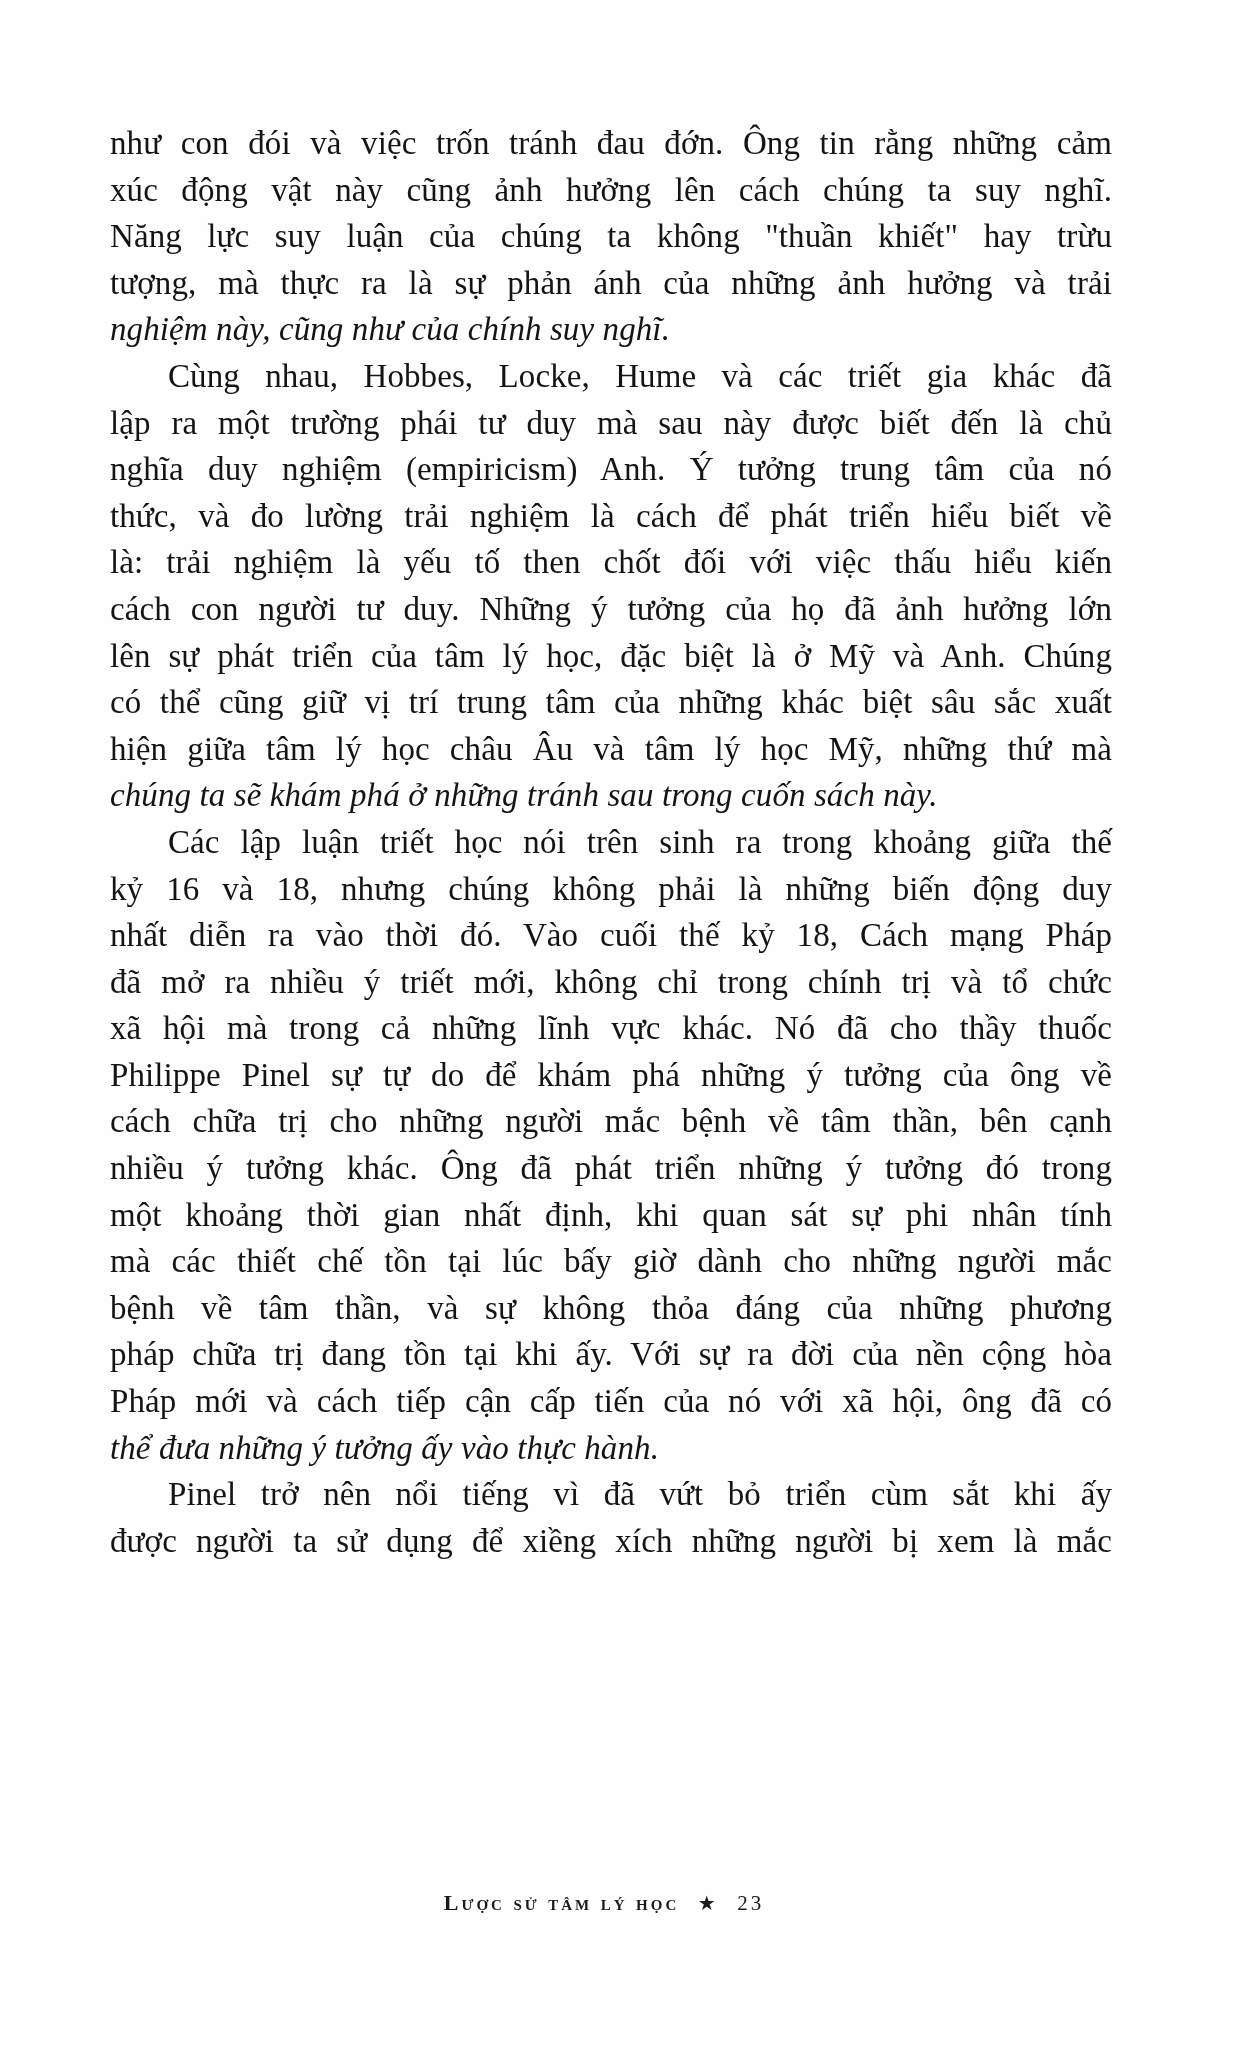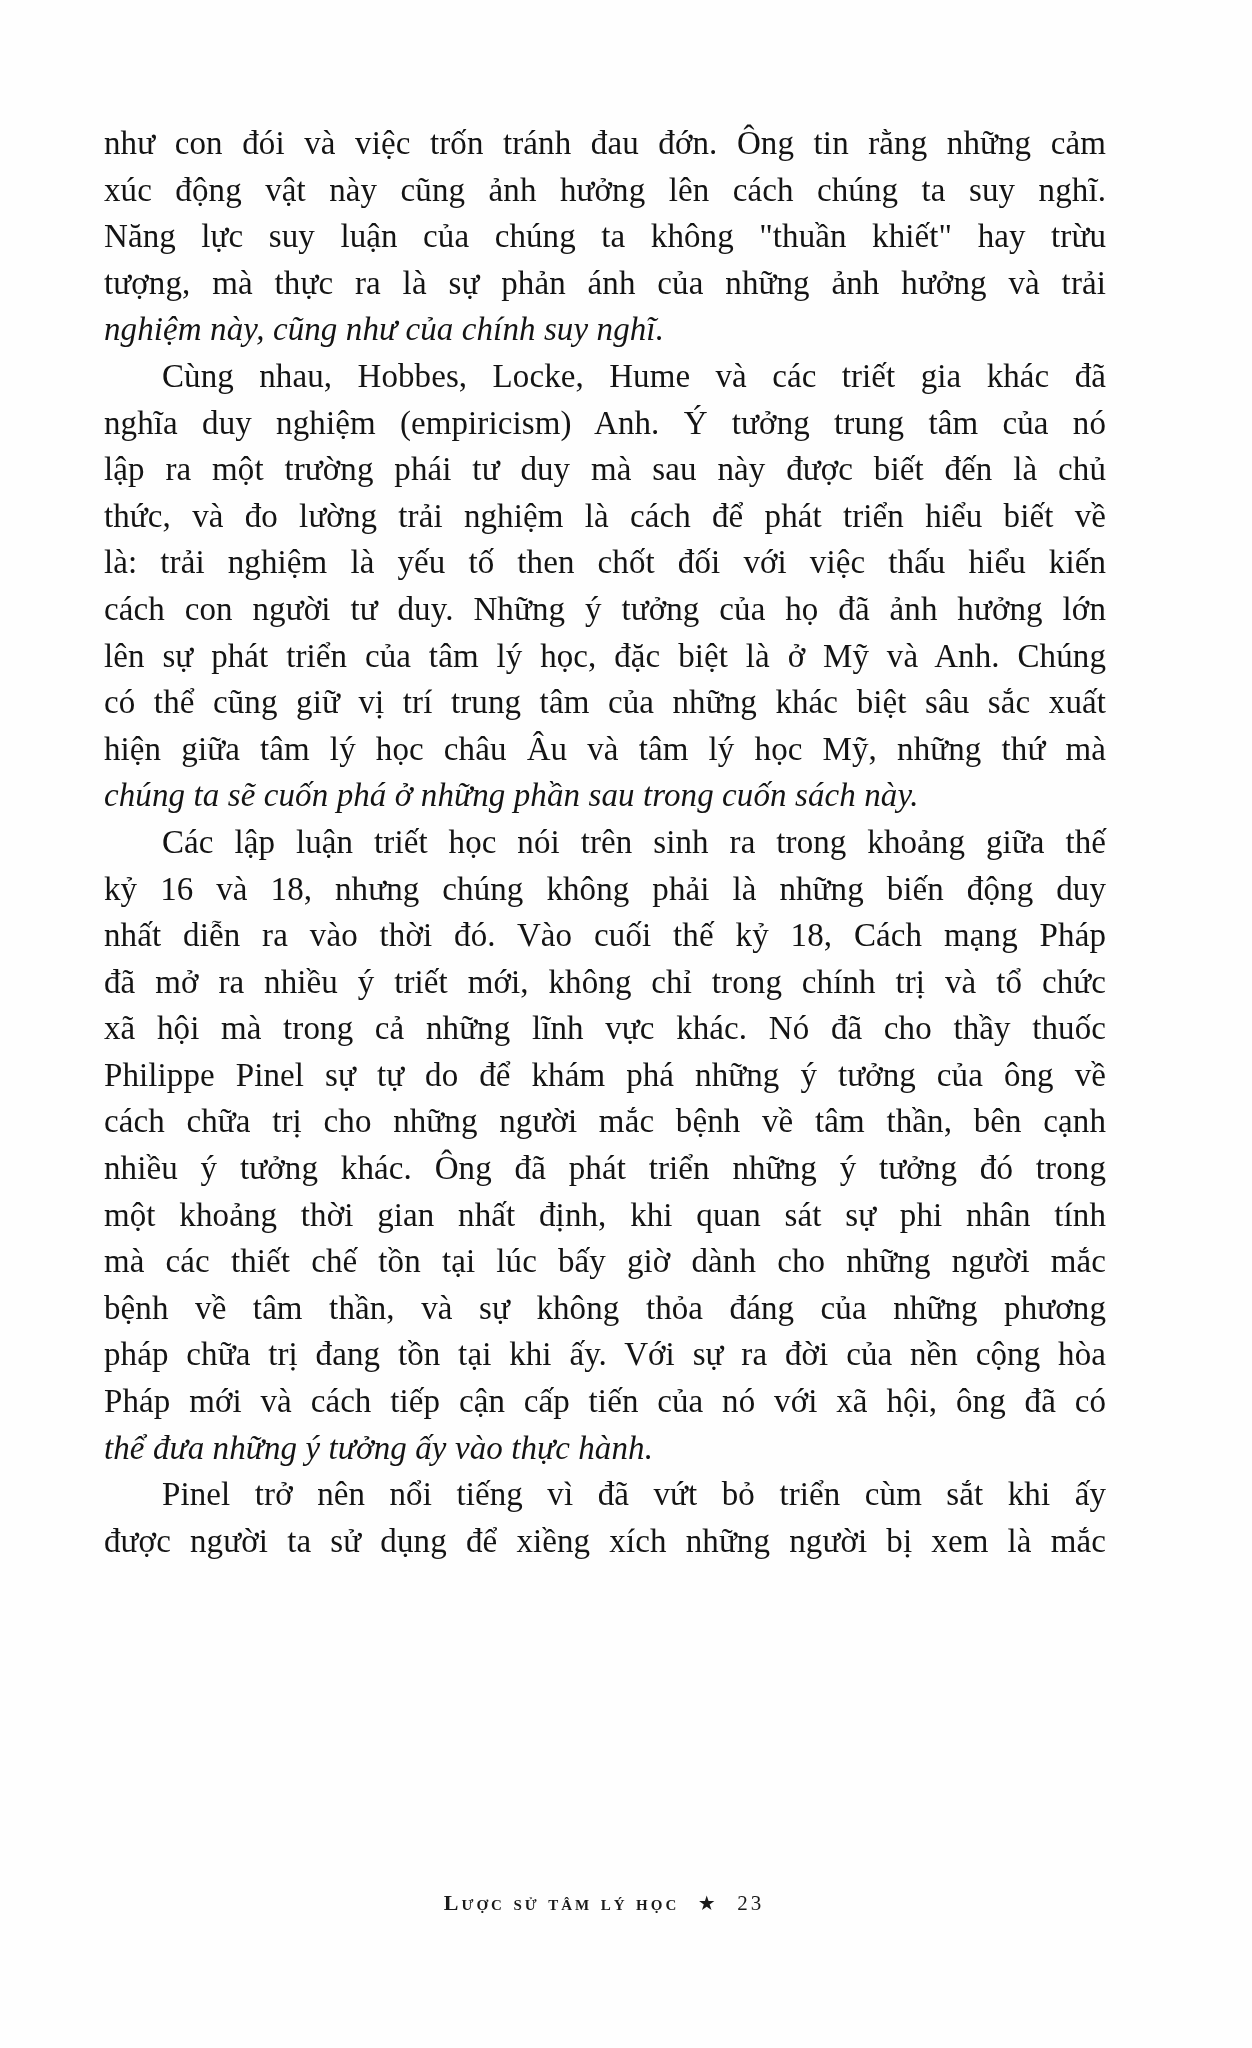--- a/index.html
+++ b/index.html
@@ -17,21 +17,21 @@
     }
     .page {
       position: absolute;
       left: 0; top: 0;
       width: 1252px;
       height: 2048px;
       background: #fefefe;
     }
     .text-block {
       position: absolute;
-      left: 104px;
+      left: 110px;
       top: 120px;
       width: 1002px;
     }
     .line {
       display: block;
       height: 46.6px;
       line-height: 46.6px;
       font-size: 33px;
       white-space: nowrap;
       text-align: justify;
@@ -76,29 +76,29 @@
     <div>
       <span class="line">như con đói và việc trốn tránh đau đớn. Ông tin rằng những cảm</span>
       <span class="line">xúc động vật này cũng ảnh hưởng lên cách chúng ta suy nghĩ.</span>
       <span class="line">Năng lực suy luận của chúng ta không "thuần khiết" hay trừu</span>
       <span class="line">tượng, mà thực ra là sự phản ánh của những ảnh hưởng và trải</span>
       <span class="line last">nghiệm này, cũng như của chính suy nghĩ.</span>
     </div>
 
     <div>
       <span class="line indent">Cùng nhau, Hobbes, Locke, Hume và các triết gia khác đã</span>
+      <span class="line">lập ra một trường phái tư duy mà sau này được biết đến là chủ</span>
       <span class="line">nghĩa duy nghiệm (empiricism) Anh. Ý tưởng trung tâm của nó</span>
-      <span class="line">lập ra một trường phái tư duy mà sau này được biết đến là chủ</span>
       <span class="line">thức, và đo lường trải nghiệm là cách để phát triển hiểu biết về</span>
       <span class="line">là: trải nghiệm là yếu tố then chốt đối với việc thấu hiểu kiến</span>
       <span class="line">cách con người tư duy. Những ý tưởng của họ đã ảnh hưởng lớn</span>
       <span class="line">lên sự phát triển của tâm lý học, đặc biệt là ở Mỹ và Anh. Chúng</span>
       <span class="line">có thể cũng giữ vị trí trung tâm của những khác biệt sâu sắc xuất</span>
       <span class="line">hiện giữa tâm lý học châu Âu và tâm lý học Mỹ, những thứ mà</span>
-      <span class="line last">chúng ta sẽ cuốn phá ở những phần sau trong cuốn sách này.</span>
+      <span class="line last">chúng ta sẽ khám phá ở những tránh sau trong cuốn sách này.</span>
     </div>
 
     <div>
       <span class="line indent">Các lập luận triết học nói trên sinh ra trong khoảng giữa thế</span>
       <span class="line">kỷ 16 và 18, nhưng chúng không phải là những biến động duy</span>
       <span class="line">nhất diễn ra vào thời đó. Vào cuối thế kỷ 18, Cách mạng Pháp</span>
       <span class="line">đã mở ra nhiều ý triết mới, không chỉ trong chính trị và tổ chức</span>
       <span class="line">xã hội mà trong cả những lĩnh vực khác. Nó đã cho thầy thuốc</span>
       <span class="line">Philippe Pinel sự tự do để khám phá những ý tưởng của ông về</span>
       <span class="line">cách chữa trị cho những người mắc bệnh về tâm thần, bên cạnh</span>

